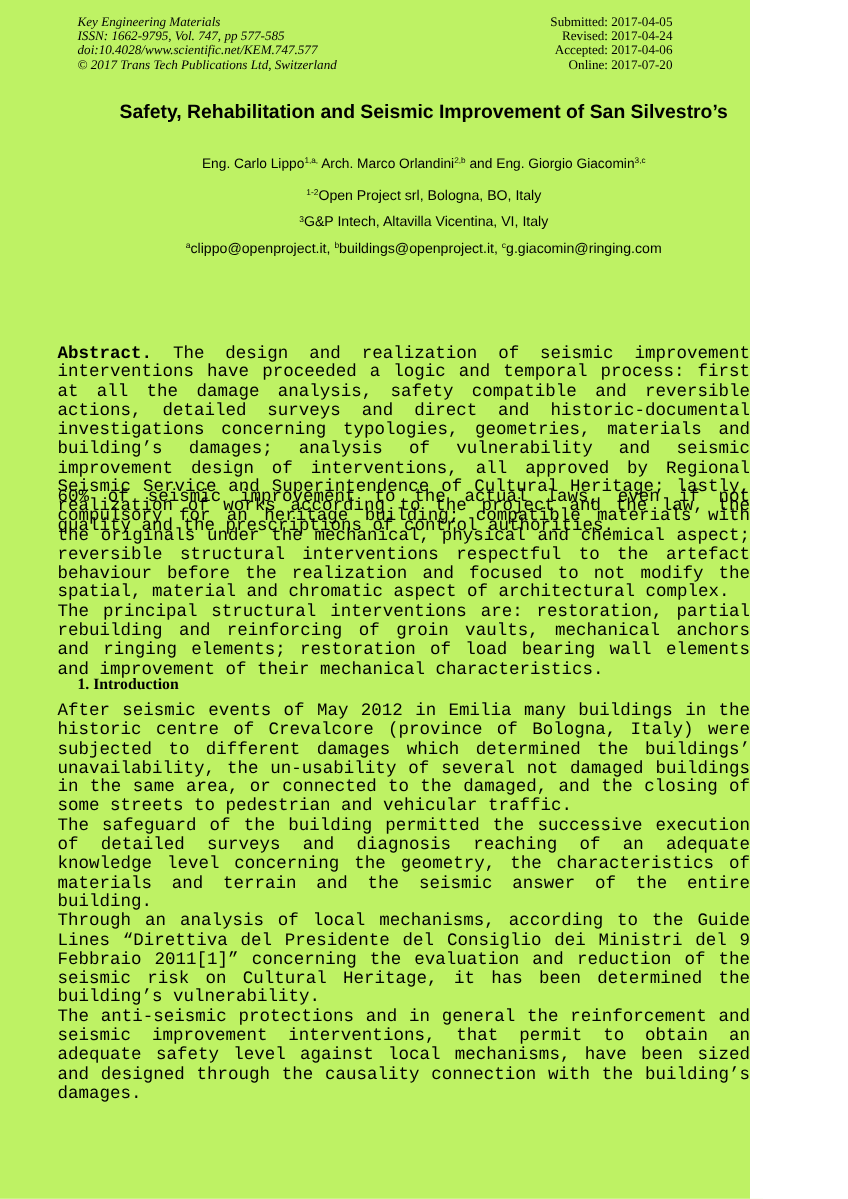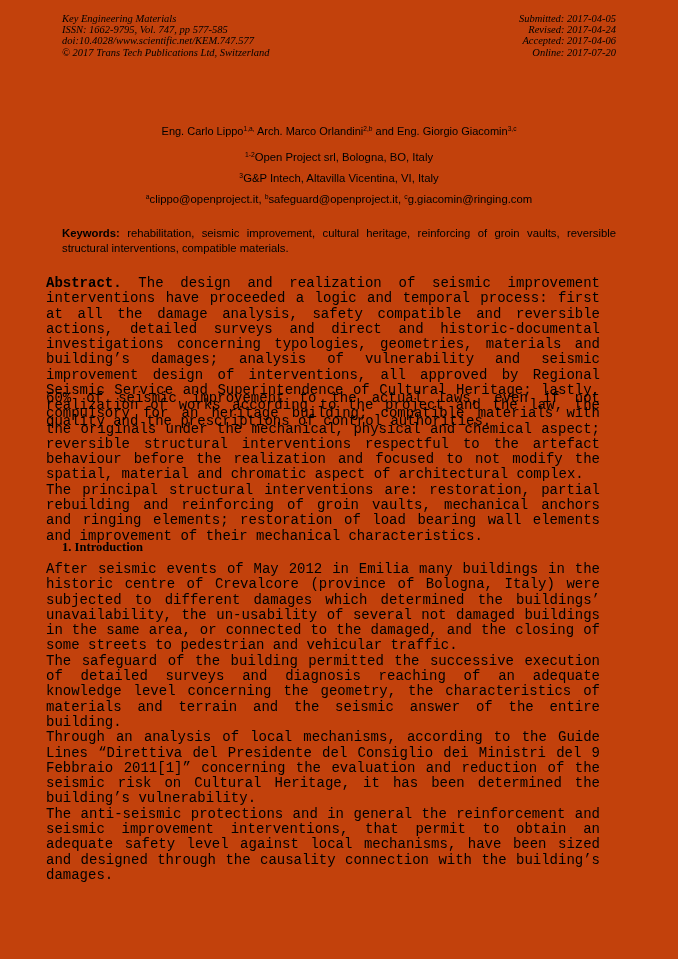--- a/index.html
+++ b/index.html
@@ -1,19 +1,19 @@
 <!DOCTYPE html>
 <html><head>
 <meta charset="utf-8">
 <style>
   html, body { margin: 0; padding: 0; background: #ffffff; }
   body { width: 678px; height: 959px; position: relative; overflow: hidden; color: #000; }
-  .page { position: absolute; left: 0; top: 0; width: 678px; height: 959px; background: #c2410c; }
+  .page { position: absolute; left: 0; top: 0; width: 600px; height: 959px; background: #bef264; }
   .hdr-left { position: absolute; left: 62px; top: 13px; font-family: "Liberation Serif", serif; font-style: italic; font-size: 10.5px; line-height: 11.2px; }
-  .hdr-right { position: absolute; right: 62px; top: 13px; text-align: right; font-family: "Liberation Serif", serif; font-style: italic; font-size: 10.5px; line-height: 11.2px; }
+  .hdr-right { position: absolute; right: 62px; top: 13px; text-align: right; font-family: "Liberation Serif", serif; font-size: 10.5px; line-height: 11.2px; }
   .hdr-line { display: block; white-space: nowrap; }
   .title { position: absolute; left: 62px; width: 554px; top: 80px; text-align: center; font-family: "Liberation Sans", sans-serif; font-weight: bold; font-size: 15.5px; line-height: 19px; }
   .authors { position: absolute; left: 40px; width: 598px; top: 121px; text-align: center; font-family: "Liberation Sans", sans-serif; font-size: 11px; line-height: 20px; white-space: nowrap; }
   .authors sup, .aff sup, .emails sup { font-size: 0.6em; vertical-align: 0.55em; line-height: 0; }
   .aff { position: absolute; left: 62px; width: 554px; text-align: center; font-family: "Liberation Sans", sans-serif; font-size: 11.3px; line-height: 14px; white-space: nowrap; }
   .aff1 { top: 150px; }
   .aff2 { top: 171px; }
   .emails { position: absolute; left: 62px; width: 554px; top: 192px; text-align: center; font-family: "Liberation Sans", sans-serif; font-size: 11.3px; line-height: 14px; white-space: nowrap; }
   .keywords { position: absolute; left: 62px; width: 554px; top: 226px; font-family: "Liberation Sans", sans-serif; font-size: 11.3px; line-height: 15px; text-align: justify; }
   .keywords .klabel { font-weight: bold; }
@@ -38,40 +38,38 @@
   </div>
 
   <div class="hdr-right">
     <span class="hdr-line">Submitted: 2017-04-05</span>
     <span class="hdr-line">Revised: 2017-04-24</span>
     <span class="hdr-line">Accepted: 2017-04-06</span>
     <span class="hdr-line">Online: 2017-07-20</span>
   </div>
 
   <div class="title">
+    <div>Safety, Rehabilitation and Seismic Improvement  of San Silvestro’s</div>
   </div>
 
   <div class="authors">
     <span>Eng. Carlo Lippo</span><sup>1,a,</sup><span> Arch. Marco Orlandini</span><sup>2,b</sup><span> and Eng. Giorgio Giacomin</span><sup>3,c</sup>
   </div>
 
   <div class="aff aff1">
     <sup>1-2</sup><span>Open Project srl, Bologna, BO, Italy</span>
   </div>
   <div class="aff aff2">
     <sup>3</sup><span>G&amp;P Intech, Altavilla Vicentina, VI, Italy</span>
   </div>
 
   <div class="emails">
-    <sup>a</sup><span>clippo@openproject.it, </span><sup>b</sup><span>safeguard@openproject.it, </span><sup>c</sup><span>g.giacomin@ringing.com</span>
+    <sup>a</sup><span>clippo@openproject.it, </span><sup>b</sup><span>buildings@openproject.it, </span><sup>c</sup><span>g.giacomin@ringing.com</span>
   </div>
 
-  <div class="keywords">
-    <span class="klabel">Keywords:</span><span> rehabilitation, seismic improvement, cultural heritage, reinforcing of groin vaults, reversible structural interventions, compatible materials.</span>
-  </div>
 
   <div class="body-text abstract">
     <p><span class="alabel">Abstract.</span><span> The design and realization of seismic improvement interventions have proceeded a logic and temporal process: first at all the damage analysis, safety compatible and reversible actions, detailed surveys and direct and historic-documental investigations concerning typologies, geometries, materials and building’s damages; analysis of vulnerability and seismic improvement design of interventions, all approved by Regional Seismic Service and Superintendence of Cultural Heritage; lastly, realization  of works according to the project and the law, the quality and the prescriptions of control authorities.</span></p>
   </div>
 
   <div class="body-text purposes">
     <p>60% of seismic improvement to the actual laws, even if not compulsory for an heritage building; compatible materials with the originals under the mechanical, physical and chemical aspect; reversible structural interventions respectful to the artefact behaviour before the realization and focused to not modify the spatial, material and chromatic aspect of architectural complex.</p>
     <p>The principal structural interventions are: restoration, partial rebuilding and reinforcing of groin vaults, mechanical anchors and ringing elements; restoration of load bearing wall elements  and improvement of their mechanical characteristics.</p>
   </div>
 

